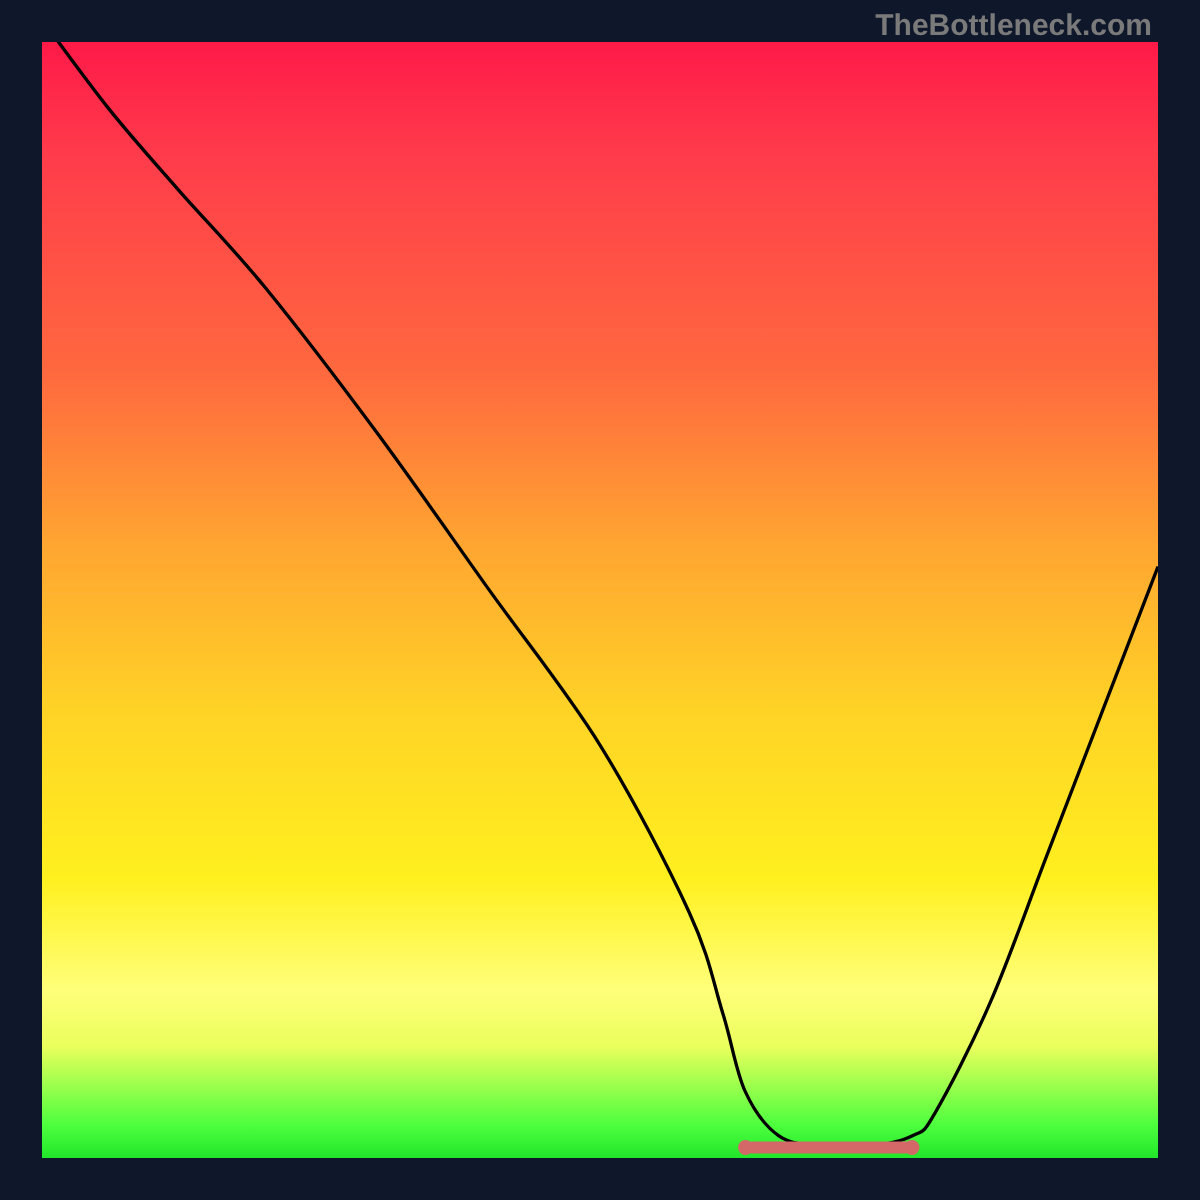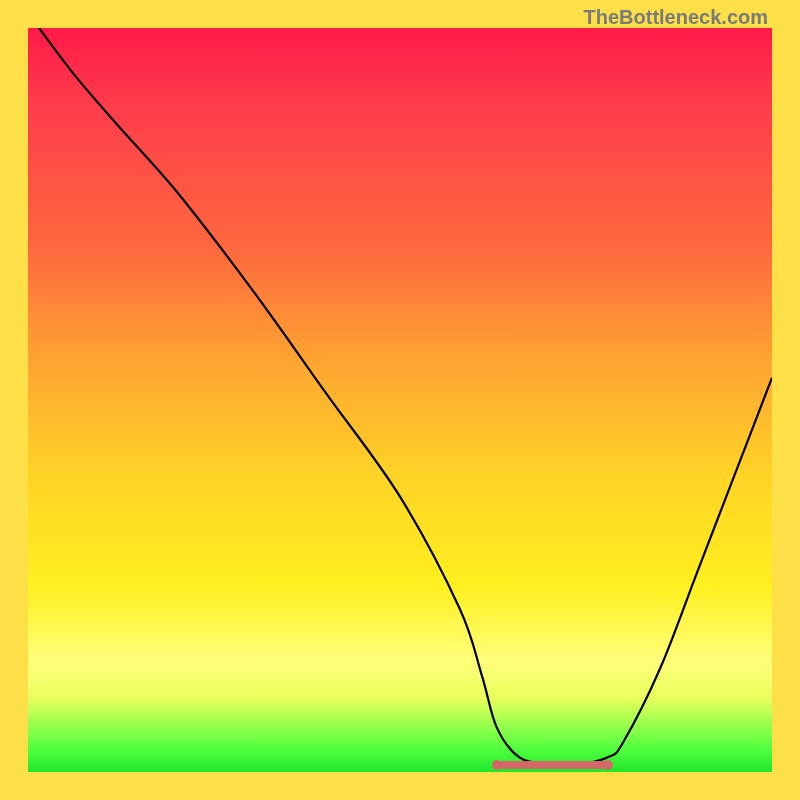--- a/index.html
+++ b/index.html
@@ -1,16 +1,16 @@
 <!DOCTYPE html>
 <html><head>
 <meta charset="utf-8">
 <style>
   html,body{margin:0;padding:0;width:800px;height:800px;background:#000;overflow:hidden;font-family:Arial,Helvetica,sans-serif}
-  .frame{position:absolute;left:0;top:0;width:800px;height:800px;background:#fde047}
+  .frame{position:absolute;left:0;top:0;width:800px;height:800px;background:#0f172a}
   .plot{position:absolute;left:28px;top:28px;width:744px;height:744px}
   
   .grad{position:absolute;left:0;top:0;width:744px;height:744px;
         background:linear-gradient(to bottom,
           #ff1a48 0%,
           #ff3b4b 10%,
           #ff6a3e 30%,
           #ffa531 45%,
           #ffd326 60%,
           #fff01f 75%,

